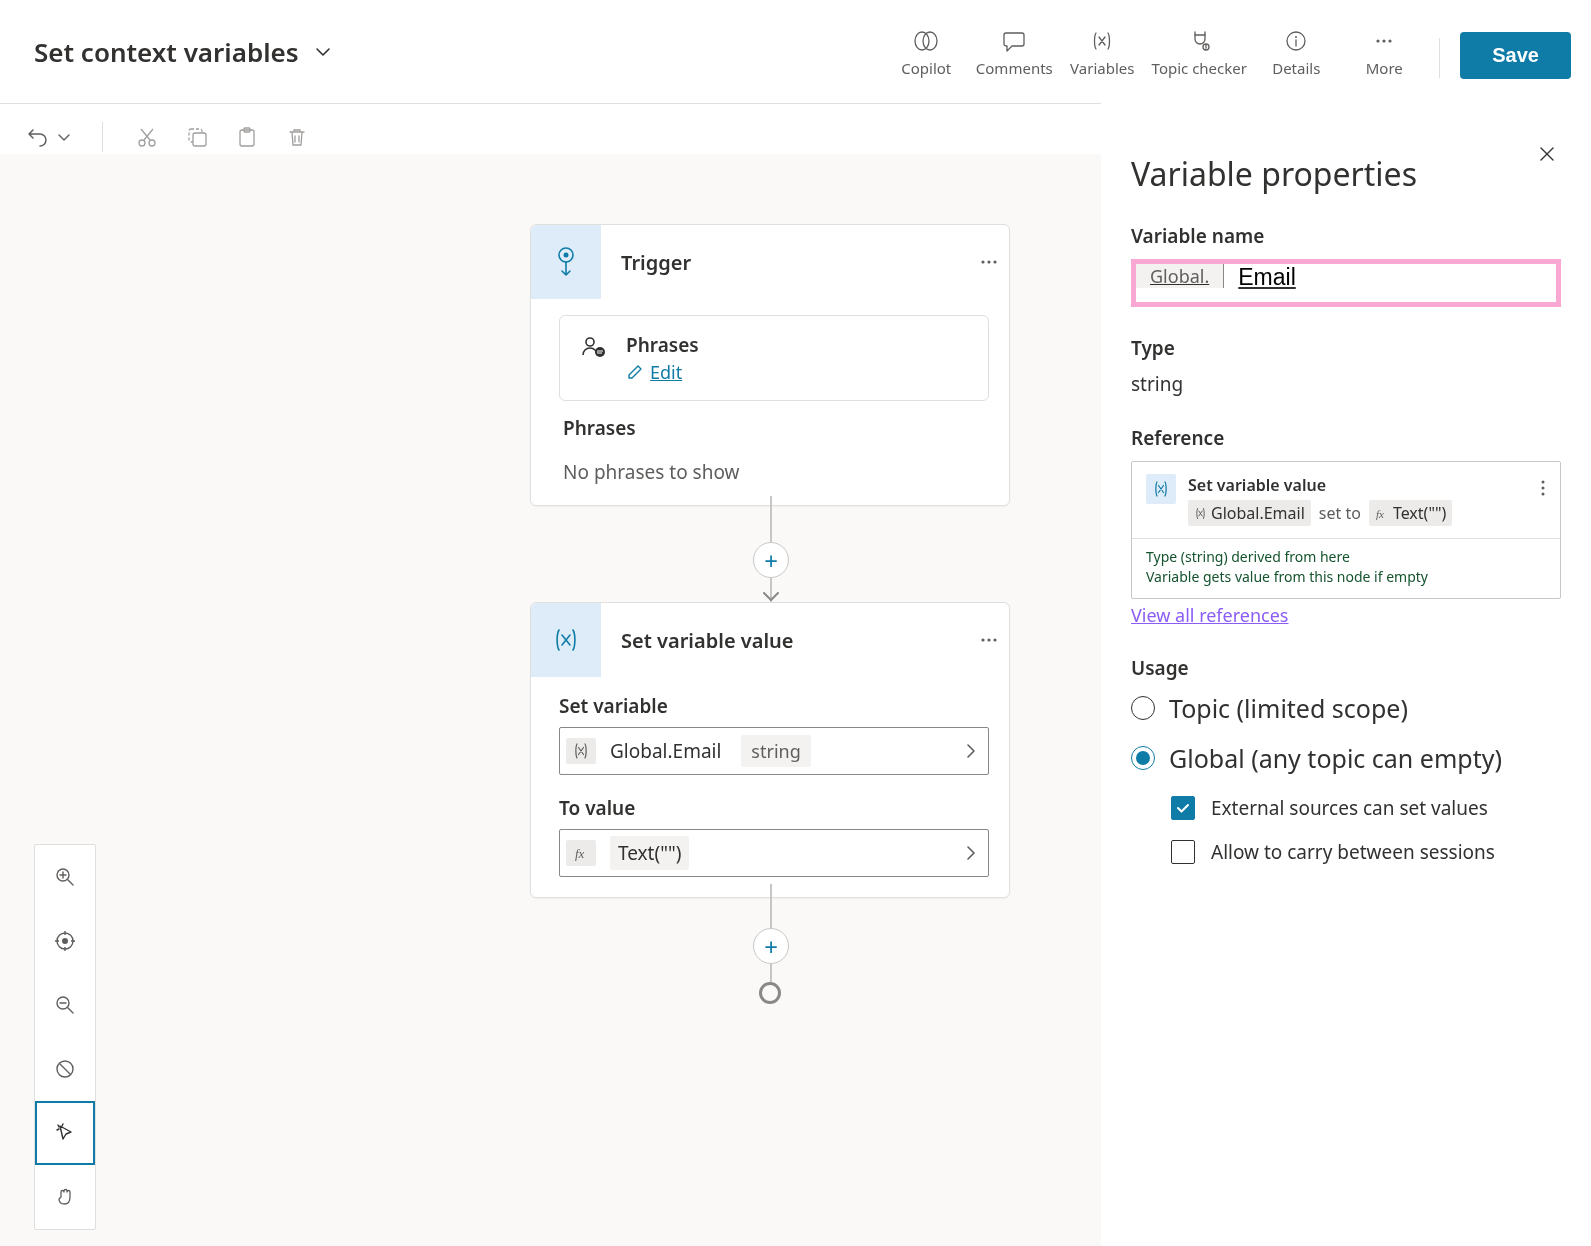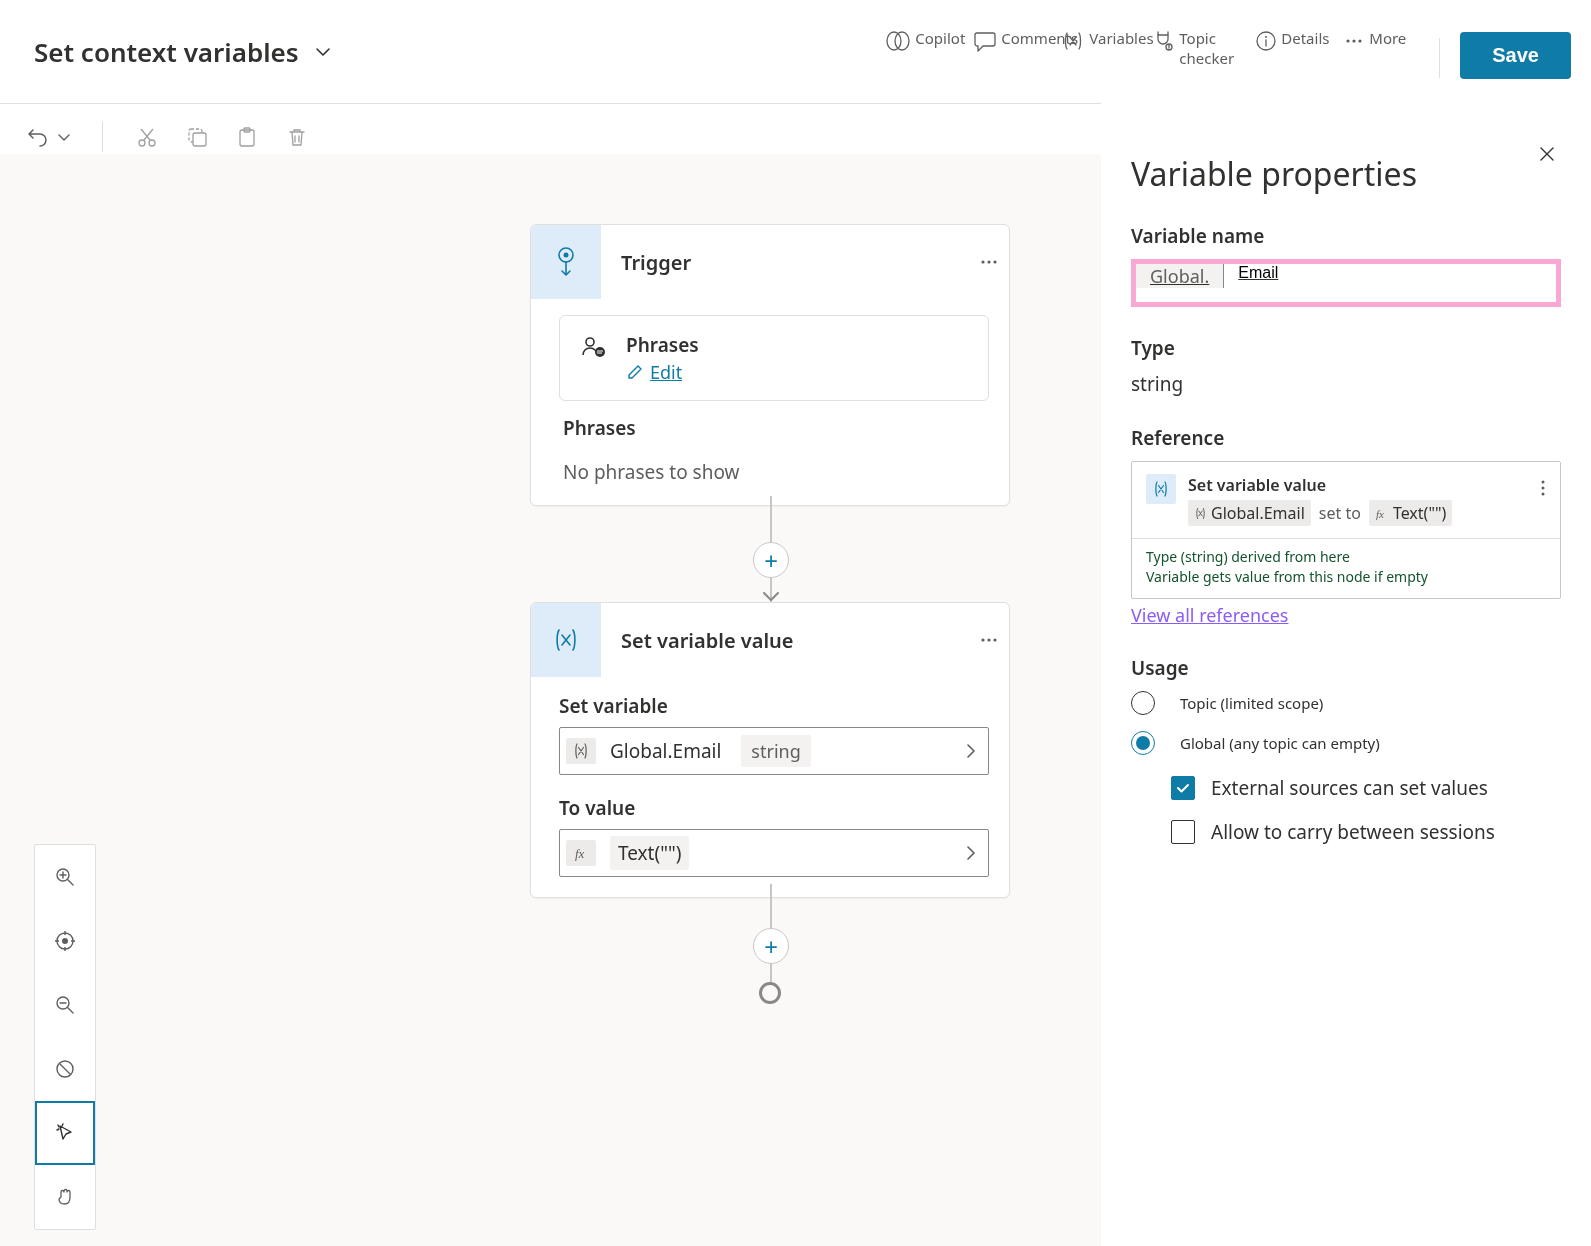--- a/index.html
+++ b/index.html
@@ -5,21 +5,21 @@
   * { box-sizing: border-box; }
   html, body { margin:0; padding:0; font-family: "Segoe UI", system-ui, -apple-system, sans-serif; color:#323130; }
   body { width:1591px; height:1246px; background:#fff; overflow:hidden; position:relative; }
 
   
   .header { height:104px; border-bottom:1px solid #e1dfdd; display:flex; align-items:center; padding:0 20px 0 34px; }
   .title-wrap { display:flex; align-items:center; gap:14px; font-size:26px; font-weight:600; }
   .title-drop { display:inline-flex; }
   .header-spacer { flex:1; }
   .header-tools { display:flex; align-items:flex-start; gap:6px; padding-top:12px; }
-  .tool-btn { display:flex; flex-direction:row; align-items:flex-start; gap:4px; width:82px; height:60px; cursor:pointer; }
+  .tool-btn { display:flex; flex-direction:column; align-items:center; gap:4px; width:82px; height:60px; cursor:pointer; }
   .tool-btn.wider { width:100px; }
   .tool-btn .icon-slot { height:26px; display:flex; align-items:center; justify-content:center; }
   .tool-btn .label { font-size:15px; color:#605e5c; }
   .vdivider { width:1px; height:40px; background:#e1dfdd; margin:10px 14px 0 8px; }
   .save-btn { margin-top:4px; background:#0f7ba7; color:#fff; border:none; font-size:20px; font-weight:600; padding:12px 32px; border-radius:4px; cursor:pointer; }
 
   
   .toolbar { height:67px; border-bottom:1px solid #e1dfdd; display:flex; align-items:center; padding-left:26px; gap:8px; }
   .toolbar .undo-wrap { display:flex; align-items:center; gap:6px; }
   .toolbar .divider { width:1px; height:30px; background:#e1dfdd; margin:0 22px 0 22px; }
@@ -73,39 +73,39 @@
   .end-circle { position:absolute; left:759px; top:828px; width:22px; height:22px; border:3px solid #8a8886; border-radius:50%; background:#faf9f8; }
 
   
   .side-panel { position:absolute; top:86px; right:0; width:490px; bottom:0; background:#fff; padding:26px 30px 0 30px; overflow:auto; }
   .sp-head { display:flex; align-items:center; }
   .sp-title { font-size:32px; font-weight:400; flex:1;margin-top:40px; }
   .sp-close { cursor:pointer; padding:4px; }
   .sp-section-label { font-size:19px; font-weight:600; margin-top:28px; margin-bottom:10px; }
   .varname-box { border:5px solid #f9a8d4; display:flex; align-items:flex-start; height:48px;text-decoration:underline; }
   .varname-prefix { background:#f3f2f1; color:#605e5c; padding:0 14px; display:flex; align-items:center; font-size:18px; border-right:1px solid #8a8886; }
-  .varname-input { border:none; outline:none; font-size:16px; padding:0 14px; flex:1; }
+  .varname-input { border:none; outline:none; font-size:23px; padding:0 14px; flex:1; }
   .sp-plaintext { font-size:19px; color:#323130; margin-top:6px; }
 
   .ref-card { border:1px solid #c8c6c4; border-radius:2px; padding:12px 14px; }
   .ref-row1 { display:flex; align-items:flex-start; gap:12px; }
   .ref-icon-badge { background:#deecf9; border-radius:2px; width:30px; height:30px; display:flex; align-items:center; justify-content:center; flex-shrink:0;}
   .ref-main { flex:1; }
   .ref-title { font-size:16px; font-weight:600; }
   .ref-expr { display:flex; align-items:center; gap:8px; margin-top:4px; flex-wrap:wrap;}
   .ref-chip { background:#edebe9; border-radius:2px; padding:2px 6px; display:inline-flex; align-items:center; gap:4px; font-size:16px;}
   .ref-setto { font-size:16px; color:#605e5c; }
   .ref-more { cursor:pointer; padding:4px 0 0 4px;}
   .ref-hr { border:none; border-top:1px solid #e1dfdd; margin:12px -14px 8px -14px;}
   .ref-sub { font-size:14px; color:#14532d; line-height:1.4; }
 
   .link { color:#8b5cf6; text-decoration:underline; font-size:18px; cursor:pointer; display:inline-block; margin-top:4px;}
 
   .radio-group { display:flex; flex-direction:column; gap:16px; margin-top:8px; }
-  .radio-row { display:flex; align-items:center; gap:25px; font-size:15px; cursor:pointer;}
+  .radio-row { display:flex; align-items:center; gap:14px; font-size:25px; cursor:pointer;}
   .radio-outer { width:24px; height:24px; border:1px solid #323130; border-radius:50%; display:flex; align-items:center; justify-content:center; flex-shrink:0;}
   .radio-outer.checked { border:1px solid #0f7ba7;}
   .radio-inner { width:14px; height:14px; background:#0f7ba7; border-radius:50%; }
 
   .check-group { margin-left:40px; margin-top:20px; display:flex; flex-direction:column; gap:18px;}
   .check-row { display:flex; align-items:center; gap:16px; font-size:19px; cursor:pointer;}
   .check-box { width:24px; height:24px; border:1px solid #323130; border-radius:2px; display:flex; align-items:center; justify-content:center; flex-shrink:0;}
   .check-box.checked { background:#0f7ba7; border-color:#0f7ba7;}
 
   svg { display:block; }

